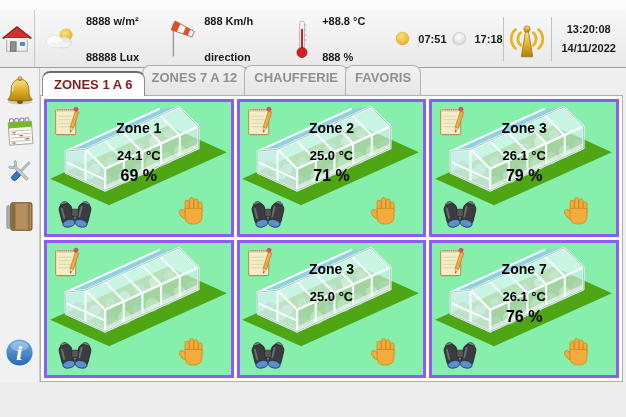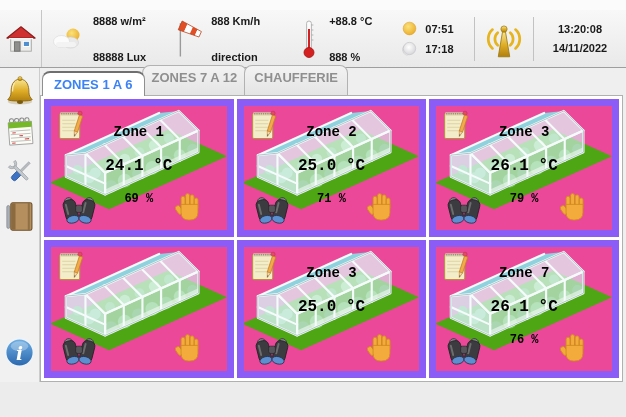--- a/index.html
+++ b/index.html
@@ -15,21 +15,21 @@
     background:linear-gradient(#f8f8f8,#e9e9e9);
     border-bottom:1px solid #9e9e9e;
   }
   .home-btn{
     width:42px;height:57px;display:flex;align-items:center;justify-content:center;
     border:none;border-right:1px solid #c6c6c6;background:transparent;padding:0;cursor:pointer;
   }
   .hsec{display:flex;align-items:center;}
   .htext{display:flex;flex-direction:column;justify-content:center;gap:24px;
          font-size:11px;font-weight:bold;color:#1a1a1a;white-space:nowrap;}
-  .sunmoon{display:flex;flex-direction:column;gap:5px;}
+  .sunmoon{display:flex;flex-direction:row;gap:5px;}
   .sunrow{display:flex;align-items:center;gap:8px;font-size:11px;font-weight:bold;color:#1a1a1a;}
   .vdiv{width:1px;height:44px;background:#c2c2c2;align-self:center;}
   .antenna-sec{width:58px;display:flex;justify-content:center;align-items:center;background:transparent;border:none;padding:0;cursor:pointer;}
   .clock{width:92px;display:flex;flex-direction:column;align-items:center;gap:7px;
          font-size:11px;font-weight:bold;color:#1a1a1a;}
   
   .main{display:flex;height:314px;}
   .sidebar{width:39px;background:#f1f1f1;border-right:1px solid #cccccc;
            display:flex;flex-direction:column;align-items:center;position:relative;}
   .side-btn{background:transparent;border:none;padding:0;cursor:pointer;width:32px;display:block;}
@@ -42,44 +42,44 @@
            padding-right:3px;box-sizing:border-box;}
   
   .tabbar{height:27px;display:flex;align-items:flex-end;padding-left:2px;position:relative;z-index:2;}
   .tab{
     font-family:"Liberation Sans",sans-serif;font-size:13px;font-weight:bold;
     color:#8f8f8f;background:linear-gradient(#f3f3f3,#e4e4e4);
     border:1px solid #b2b2b2;border-bottom:none;border-radius:8px 8px 0 0;
     padding:4px 9px 10px;margin-right:-3px;cursor:pointer;white-space:nowrap;position:relative;
   }
   .tab.active{
-    background:#ffffff;color:#3b82f6;border:1px solid #8f8f8f;border-top:2px solid #6f6f6f;
+    background:#ffffff;color:#7f1d1d;border:1px solid #8f8f8f;border-top:2px solid #6f6f6f;
     border-bottom:none;padding:4px 11px 4px;z-index:3;margin-bottom:-1px;
   }
   .panel{
     flex:1;background:#ffffff;border:1px solid #b0b0b0;box-sizing:border-box;position:relative;z-index:1;
   }
   .grid{
     display:grid;grid-template-columns:repeat(3,1fr);grid-template-rows:repeat(2,1fr);
     gap:3px;padding:3px;height:100%;box-sizing:border-box;
   }
-  .cell{position:relative;background:#ec4899;border:7px solid #8b5cf6;overflow:hidden;font-family:Liberation Mono, monospace;}
+  .cell{position:relative;background:#86efac;border:3px solid #8b5cf6;overflow:hidden;}
   .icon-btn{position:absolute;background:transparent;border:none;padding:0;cursor:pointer;}
   .np{top:3px;left:6px;width:28px;height:33px;}
   .bn{bottom:4px;left:8px;width:40px;height:31px;}
   .hd{bottom:8px;right:26px;width:26px;height:30px;}
   .gh{position:absolute;top:2px;left:50%;transform:translateX(-50%);width:182px;height:110px;cursor:pointer;}
   .full{width:100%;height:100%;display:block;}
   .zone-overlay{
     position:absolute;top:18px;left:0;right:0;text-align:center;pointer-events:none;
     color:#000;font-weight:bold;
   }
   .zname{font-size:14px;line-height:16px;}
-  .ztemp{font-size:16px;line-height:16px;margin-top:18px;}
-  .zhum{font-size:12px;line-height:16px;margin-top:17px;}
+  .ztemp{font-size:13px;line-height:16px;margin-top:12px;}
+  .zhum{font-size:16px;line-height:16px;margin-top:4px;}
   .bottom-strip{height:35px;background:#ececec;}
 </style>
 </head>
 <body>
 
 <svg width="0" height="0" style="position:absolute" aria-hidden="true">
   <defs>
     <linearGradient id="gGold" x1="0" y1="0" x2="0" y2="1">
       <stop offset="0" stop-color="#f9e592"></stop>
         <stop offset="0.55" stop-color="#ddab24"></stop>
@@ -407,20 +407,21 @@
           <use href="#sym-info" width="100%" height="100%"></use>
         </svg>
     </button>
   </div>
 
   <div class="content">
     <div class="tabbar">
       <button class="tab active">ZONES 1 A 6</button>
       <button class="tab">ZONES 7 A 12</button>
       <button class="tab">CHAUFFERIE</button>
+      <button class="tab">FAVORIS</button>
     </div>
 
     <div class="panel">
       <div class="grid">
 
         <div class="cell">
           <div class="gh">
             <svg class="full">
                 <use href="#sym-greenhouse" width="100%" height="100%"></use>
               </svg>

